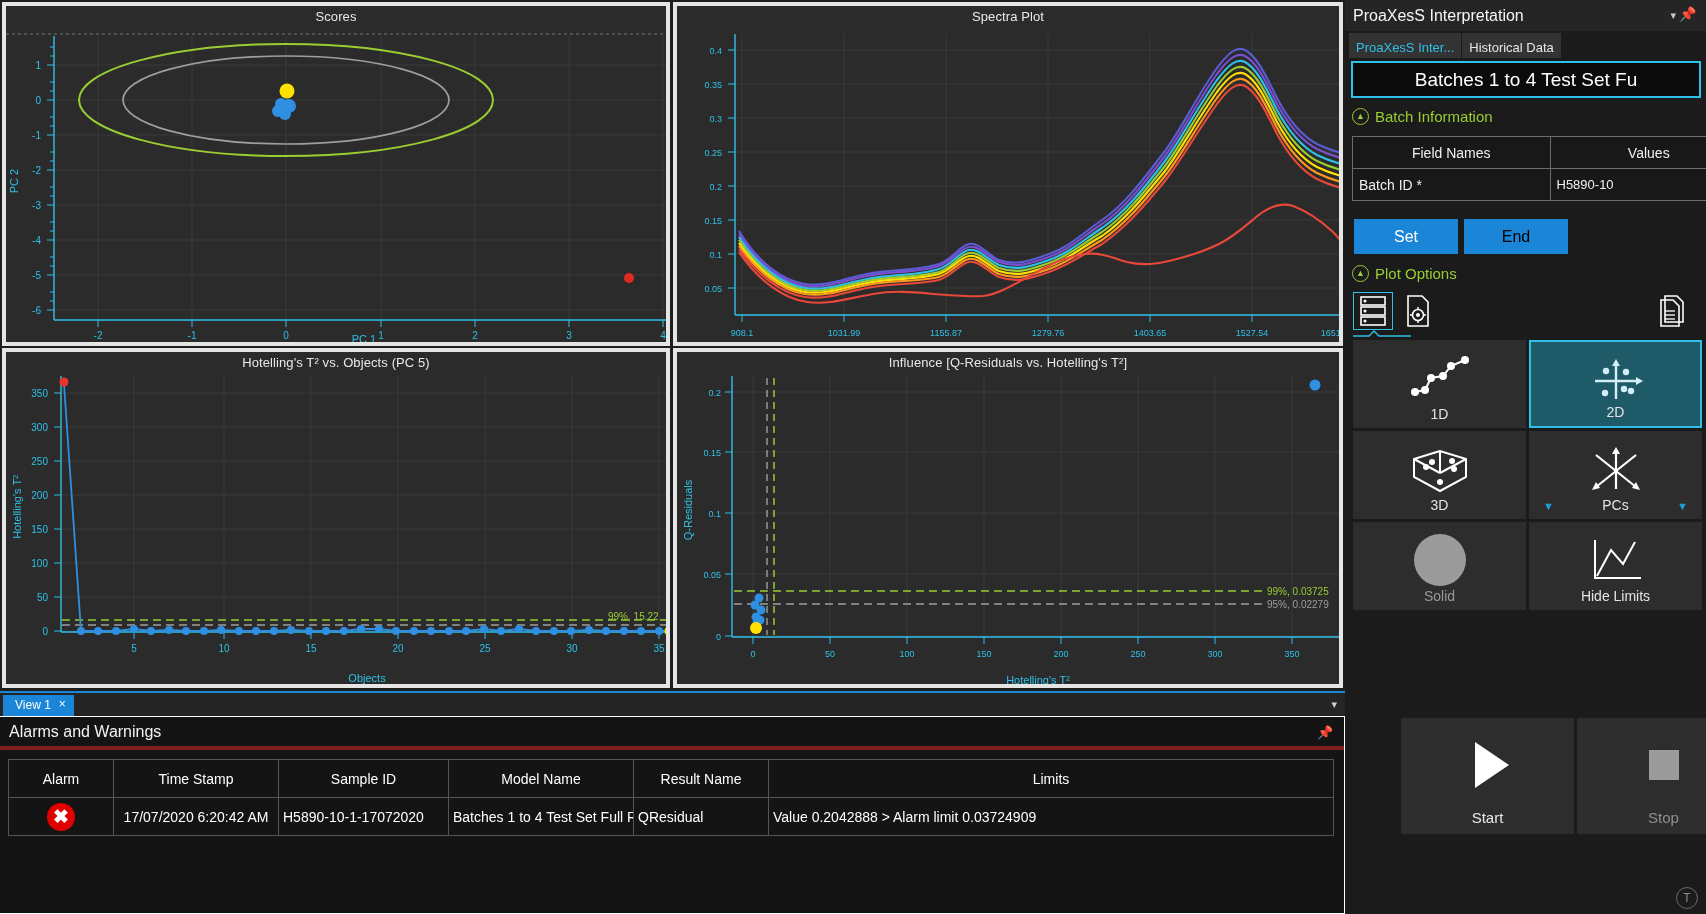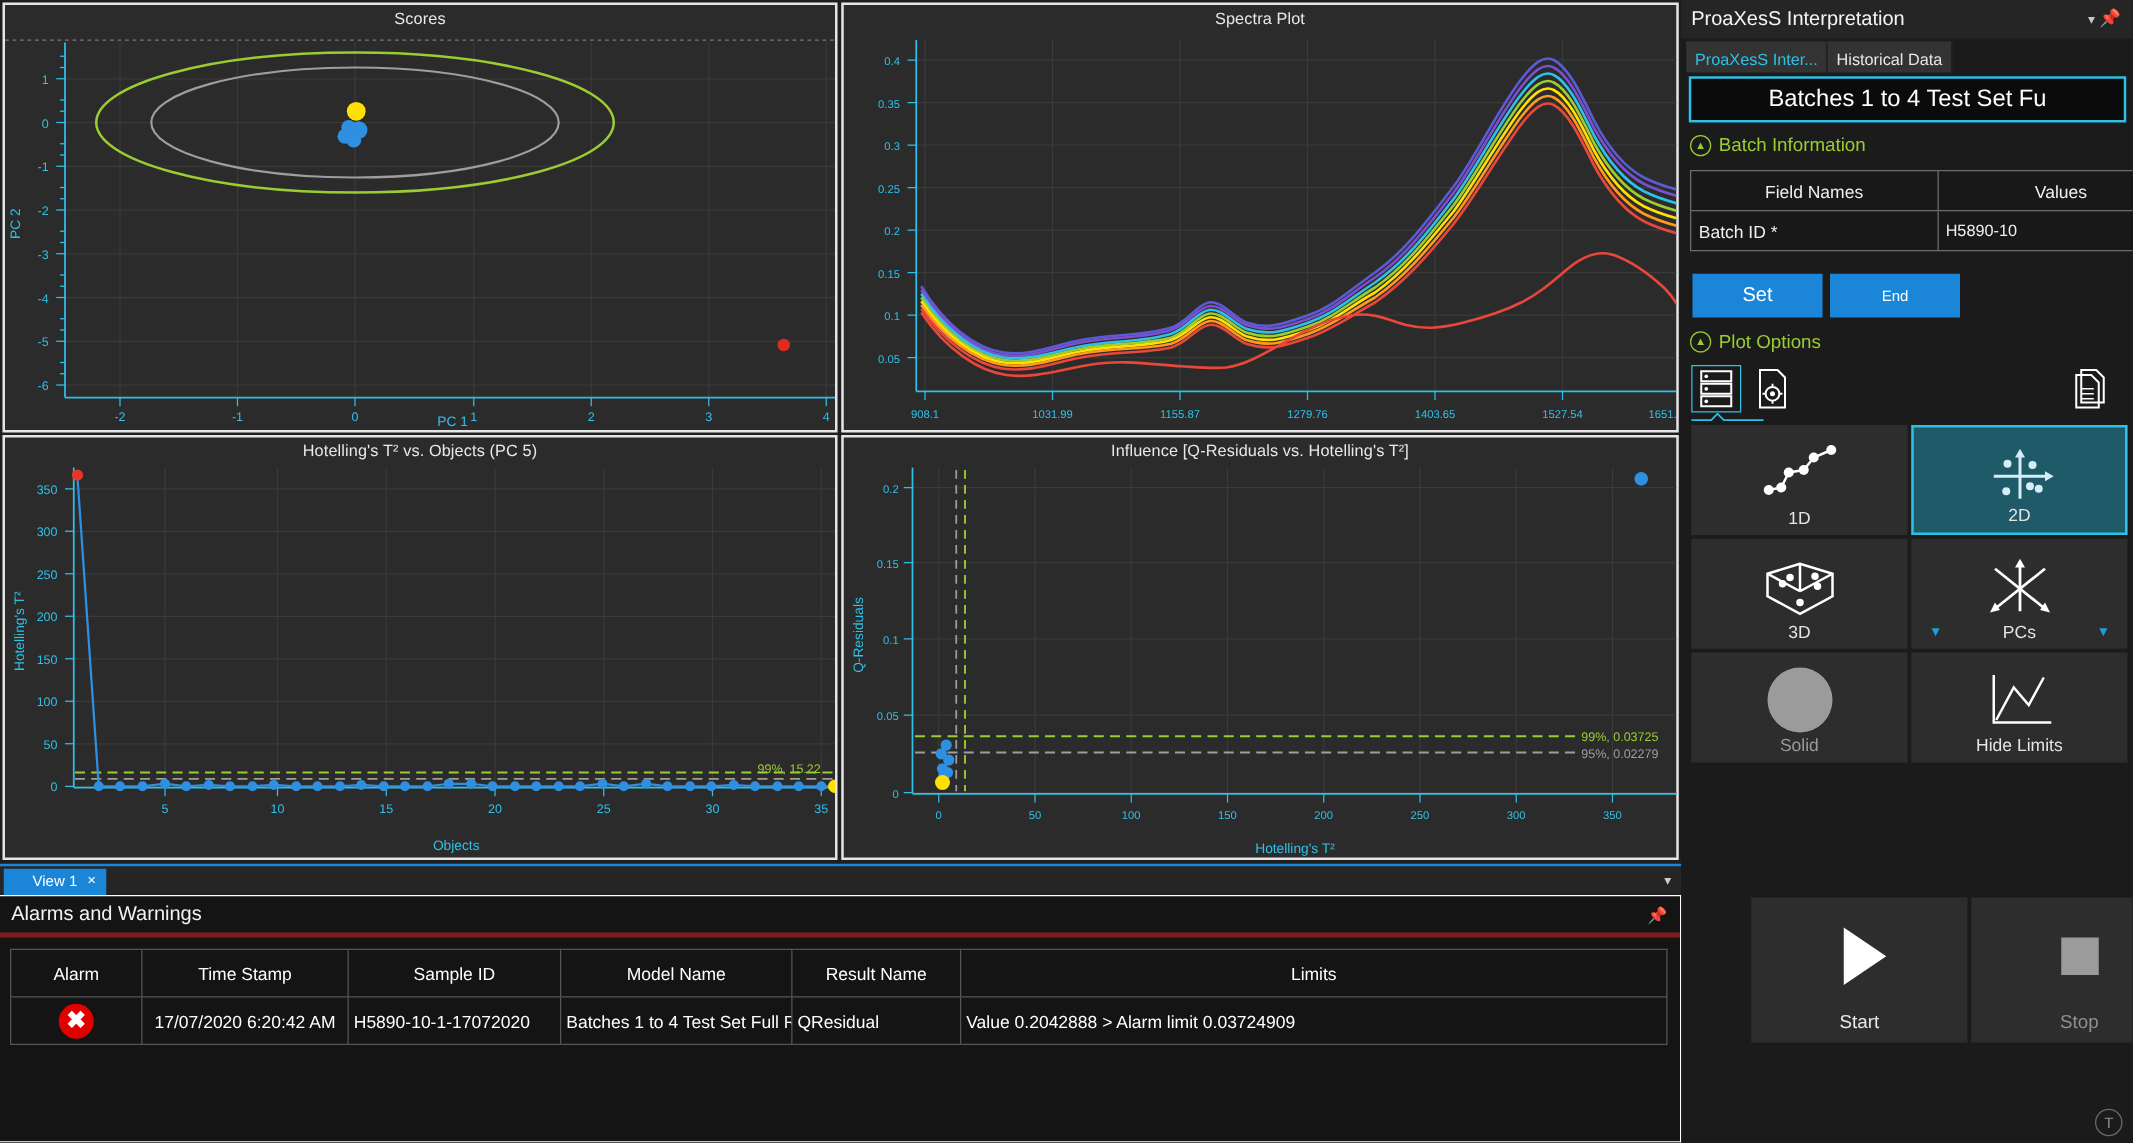--- a/index.html
+++ b/index.html
@@ -15,21 +15,21 @@
   
   #plot-area {
     position: absolute; left: 0; top: 0;
     width: 1345px; height: 914px;
     background: #1e1e1e;
   }
 
   .panel {
     position: absolute;
     background: #2b2b2b;
-    border: 2px solid #e5e5e5;
+    border: 4px solid #e5e5e5;
     overflow: hidden;
   }
   .panel-title {
     position: absolute; top: 3px; left: 0; width: 100%;
     text-align: center; font-size: 13px; color: #e8e8e8;
     letter-spacing: .1px;
   }
   .plot-svg { position: absolute; left: 0; top: 0; }
 
   
@@ -40,21 +40,21 @@
   .lim95 { fill: #9e9e9e; font-size: 10px; font-family: "Liberation Sans", sans-serif; }
 
   
   #viewtab-strip {
     position: absolute; left: 0; top: 691px; width: 1345px; height: 24px;
     background: #252526; border-top: 2px solid #1b86d8;
   }
   #view-tab {
     position: absolute; left: 3px; top: 2px; height: 21px;
     background: #1b86d8; color: #fff; font-size: 12px;
-    padding: 3px 8px 0 23px; display: flex; align-items: flex-start; gap: 8px;
+    padding: 3px 8px 0 12px; display: flex; align-items: flex-start; gap: 8px;
     cursor: pointer;
   }
   #view-tab .x { font-size: 12px; line-height: 1; }
   #viewtab-caret {
     position: absolute; right: 8px; top: 5px; color: #cfcfcf; font-size: 11px;
     cursor: pointer;
   }
 
   
   #alarms {
@@ -631,21 +631,21 @@
           <td class="fval">H5890-10</td>
         </tr>
       </tbody>
     </table>
 
     <button class="blue-btn" id="btn-set" style="left:9px; width:104px;">Set</button>
 
     <style>
       #btn-set { top:219px; left:9px; width:104px; }
       #btn-end-real { position:absolute; top:219px; left:119px; width:104px; height:35px;
-        background:#1b86d8; color:#ffffff; border:none; font-size:12px; cursor:pointer;
+        background:#1b86d8; color:#000000; border:none; font-size:16px; cursor:pointer;
         font-family:"Liberation Sans", sans-serif; }
     </style>
     <button id="btn-end-real">End</button>
 
     <div class="section-head" style="top:265px;">
       <span class="chev-circle">▲</span>
       <span>Plot Options</span>
     </div>
 
     <div id="po-icons">

